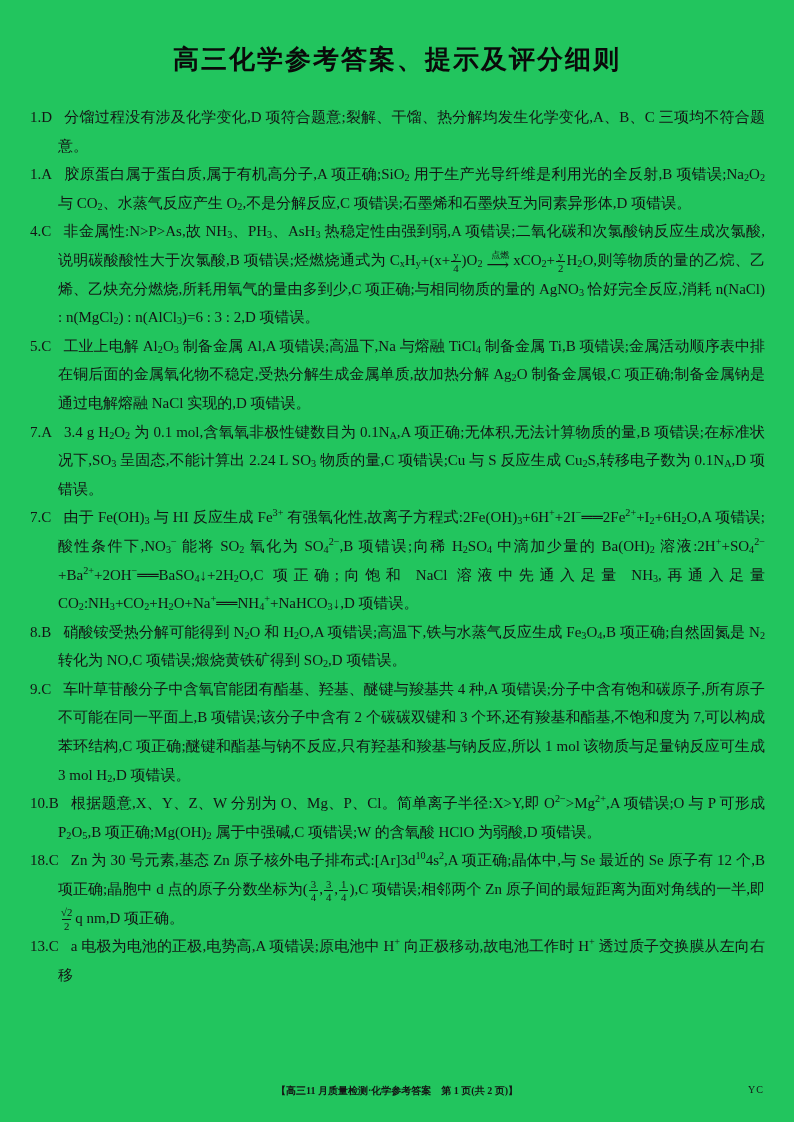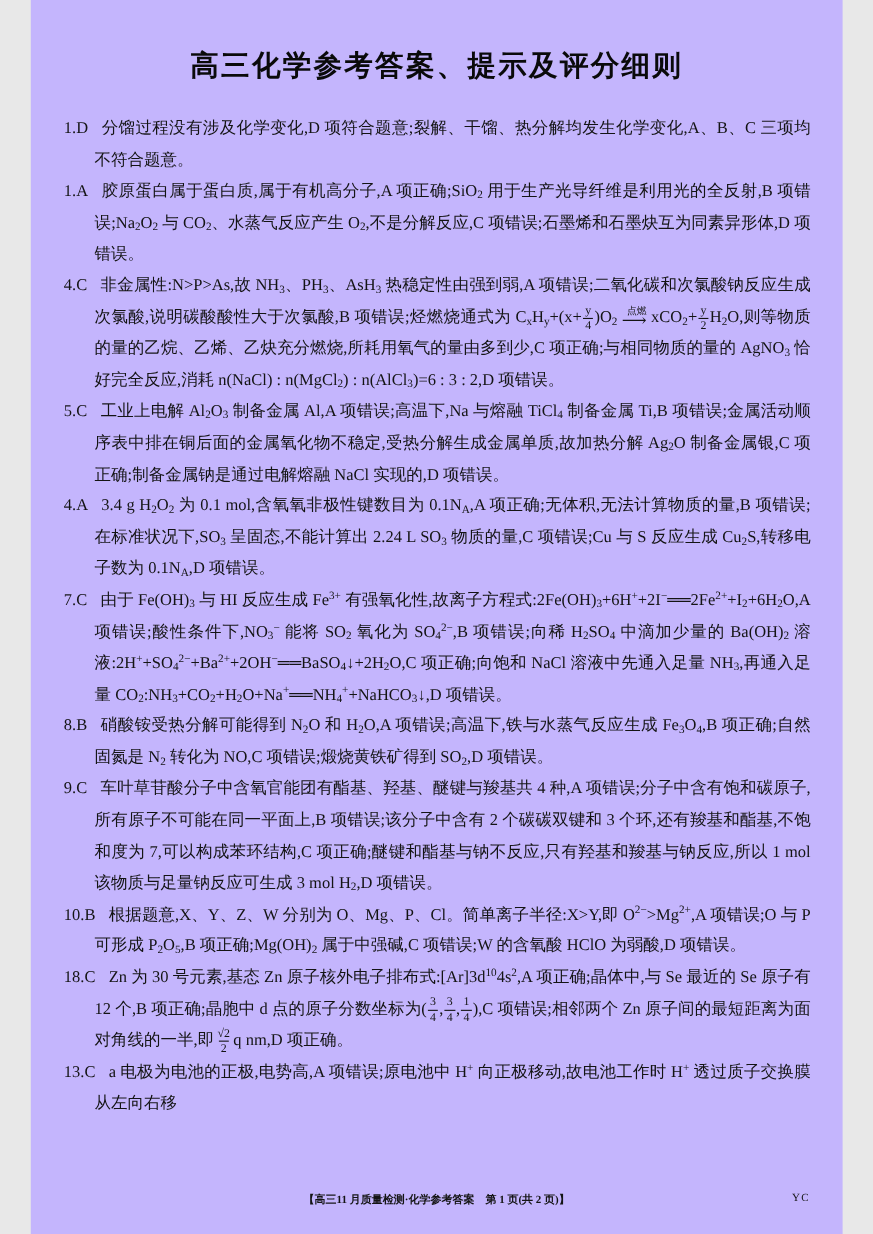--- a/index.html
+++ b/index.html
@@ -1,20 +1,20 @@
 <!DOCTYPE html>
 <html lang="zh"><head>
 <meta charset="utf-8">
 <style>
   html,body{margin:0;padding:0;background:#e8e8e8;}
   .page{
     position:relative;
-    width:738px;height:1122px;
+    width:794px;height:1122px;
     margin:0 auto;
-    background:#c4b5fd;
+    background:#22c55e;
     color:#141414;
     font-family:"Liberation Serif","DejaVu Serif",serif;
     overflow:hidden;
     box-sizing:border-box;
   }
   .page-title{
     margin:42px 0 26px 0;
     text-align:center;
     font-family:"Liberation Sans","DejaVu Sans",sans-serif;
     font-weight:bold;
@@ -81,21 +81,21 @@
           </span>)O<sub>2</sub><span class="rxar">
             <span class="rt">点燃</span>
             <span class="rb">⟶</span>
           </span>xCO<sub>2</sub>+<span class="frac">
             <span class="fn">y</span>
             <span class="fd">2</span>
           </span>H<sub>2</sub>O,则等物质的量的乙烷、乙烯、乙炔充分燃烧,所耗用氧气的量由多到少,C 项正确;与相同物质的量的 AgNO<sub>3</sub> 恰好完全反应,消耗 n(NaCl) : n(MgCl<sub>2</sub>) : n(AlCl<sub>3</sub>)=6 : 3 : 2,D 项错误。</span></p>
 
     <p class="item"><span class="num">5.C</span><span class="txt">工业上电解 Al<sub>2</sub>O<sub>3</sub> 制备金属 Al,A 项错误;高温下,Na 与熔融 TiCl<sub>4</sub> 制备金属 Ti,B 项错误;金属活动顺序表中排在铜后面的金属氧化物不稳定,受热分解生成金属单质,故加热分解 Ag<sub>2</sub>O 制备金属银,C 项正确;制备金属钠是通过电解熔融 NaCl 实现的,D 项错误。</span></p>
 
-    <p class="item"><span class="num">4.A</span><span class="txt">3.4 g H<sub>2</sub>O<sub>2</sub> 为 0.1 mol,含氧氧非极性键数目为 0.1N<sub>A</sub>,A 项正确;无体积,无法计算物质的量,B 项错误;在标准状况下,SO<sub>3</sub> 呈固态,不能计算出 2.24 L SO<sub>3</sub> 物质的量,C 项错误;Cu 与 S 反应生成 Cu<sub>2</sub>S,转移电子数为 0.1N<sub>A</sub>,D 项错误。</span></p>
+    <p class="item"><span class="num">7.A</span><span class="txt">3.4 g H<sub>2</sub>O<sub>2</sub> 为 0.1 mol,含氧氧非极性键数目为 0.1N<sub>A</sub>,A 项正确;无体积,无法计算物质的量,B 项错误;在标准状况下,SO<sub>3</sub> 呈固态,不能计算出 2.24 L SO<sub>3</sub> 物质的量,C 项错误;Cu 与 S 反应生成 Cu<sub>2</sub>S,转移电子数为 0.1N<sub>A</sub>,D 项错误。</span></p>
 
     <p class="item"><span class="num">7.C</span><span class="txt">由于 Fe(OH)<sub>3</sub> 与 HI 反应生成 Fe<sup>3+</sup> 有强氧化性,故离子方程式:2Fe(OH)<sub>3</sub>+6H<sup>+</sup>+2I<sup>−</sup>══2Fe<sup>2+</sup>+I<sub>2</sub>+6H<sub>2</sub>O,A 项错误;酸性条件下,NO<sub>3</sub><sup>−</sup> 能将 SO<sub>2</sub> 氧化为 SO<sub>4</sub><sup>2−</sup>,B 项错误;向稀 H<sub>2</sub>SO<sub>4</sub> 中滴加少量的 Ba(OH)<sub>2</sub> 溶液:2H<sup>+</sup>+SO<sub>4</sub><sup>2−</sup>+Ba<sup>2+</sup>+2OH<sup>−</sup>══BaSO<sub>4</sub>↓+2H<sub>2</sub>O,C 项正确;向饱和 NaCl 溶液中先通入足量 NH<sub>3</sub>,再通入足量 CO<sub>2</sub>:NH<sub>3</sub>+CO<sub>2</sub>+H<sub>2</sub>O+Na<sup>+</sup>══NH<sub>4</sub><sup>+</sup>+NaHCO<sub>3</sub>↓,D 项错误。</span></p>
 
     <p class="item"><span class="num">8.B</span><span class="txt">硝酸铵受热分解可能得到 N<sub>2</sub>O 和 H<sub>2</sub>O,A 项错误;高温下,铁与水蒸气反应生成 Fe<sub>3</sub>O<sub>4</sub>,B 项正确;自然固氮是 N<sub>2</sub> 转化为 NO,C 项错误;煅烧黄铁矿得到 SO<sub>2</sub>,D 项错误。</span></p>
 
     <p class="item"><span class="num">9.C</span><span class="txt">车叶草苷酸分子中含氧官能团有酯基、羟基、醚键与羧基共 4 种,A 项错误;分子中含有饱和碳原子,所有原子不可能在同一平面上,B 项错误;该分子中含有 2 个碳碳双键和 3 个环,还有羧基和酯基,不饱和度为 7,可以构成苯环结构,C 项正确;醚键和酯基与钠不反应,只有羟基和羧基与钠反应,所以 1 mol 该物质与足量钠反应可生成 3 mol H<sub>2</sub>,D 项错误。</span></p>
 
     <p class="item"><span class="num">10.B</span><span class="txt">根据题意,X、Y、Z、W 分别为 O、Mg、P、Cl。简单离子半径:X&gt;Y,即 O<sup>2−</sup>&gt;Mg<sup>2+</sup>,A 项错误;O 与 P 可形成 P<sub>2</sub>O<sub>5</sub>,B 项正确;Mg(OH)<sub>2</sub> 属于中强碱,C 项错误;W 的含氧酸 HClO 为弱酸,D 项错误。</span></p>
 
 

